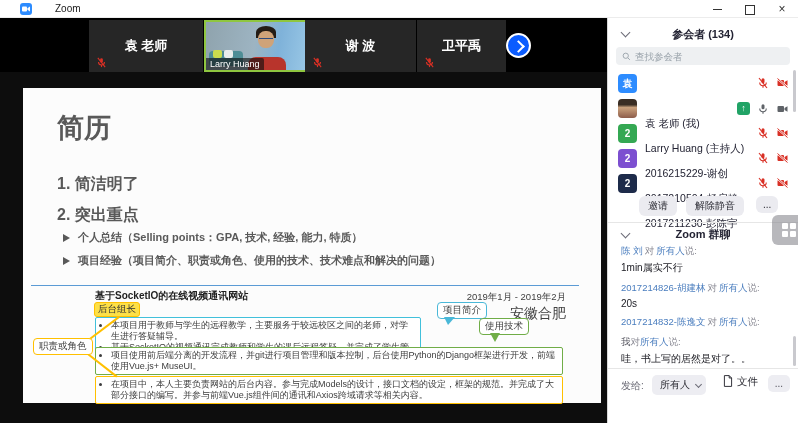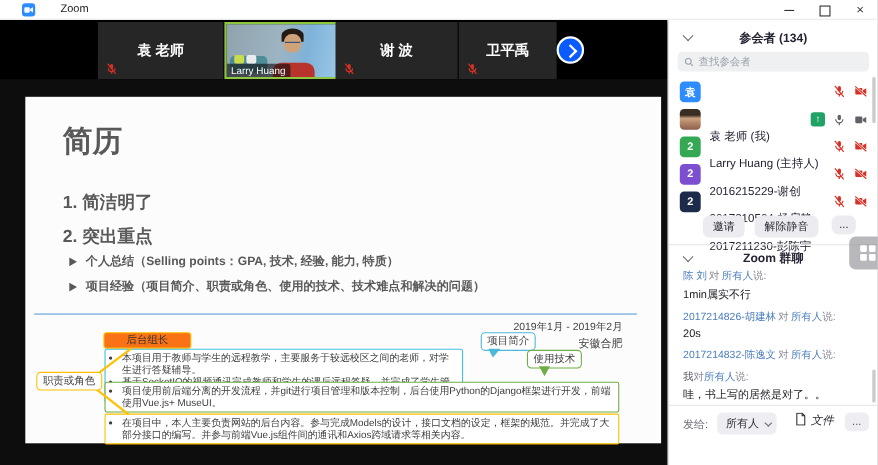--- a/index.html
+++ b/index.html
@@ -44,22 +44,22 @@
   .s-title { position:absolute; left:34px; top:22px; font-size:27px; font-weight:bold; color:#595959; }
   .s-num1 { position:absolute; left:34px; top:86px;  font-size:16px; font-weight:bold; }
   .s-num2 { position:absolute; left:34px; top:117px; font-size:16px; font-weight:bold; }
   .s-arrow-row { position:absolute; left:40px; font-size:11px; font-weight:bold; color:#595959; display:flex; align-items:center; gap:8px; }
   .s-ar1 { top:142px; } .s-ar2 { top:165px; }
   .tri { width:0; height:0; border-left:7px solid #595959; border-top:4.5px solid transparent; border-bottom:4.5px solid transparent; flex:0 0 auto; }
 
   .blue-rule { position:absolute; left:8px; top:197px; width:548px; height:1px; background:#5b9bd5; }
   .proj-title { position:absolute; left:72px; top:201px; font-size:10px; font-weight:bold; color:#1f1f1f; }
   .proj-date { position:absolute; right:35px; top:203px; font-size:9.5px; color:#404040; }
-  .proj-loc  { position:absolute; right:35px; top:217px; font-size:10px; color:#404040; }
-  .role-chip { position:absolute; left:71px; top:214px; border:1.5px solid #ffc000; border-radius:3px; padding:0 20px; font-size:9.5px; color:#333; background:#f97316; }
+  .proj-loc  { position:absolute; right:35px; top:217px; font-size:14px; color:#404040; }
+  .role-chip { position:absolute; left:71px; top:214px; border:1.5px solid #ffc000; border-radius:3px; padding:0 3px; font-size:9.5px; color:#333; background:#fde047; }
 
   .callout { position:absolute; border:1.5px solid; border-radius:4px; padding:1px 5px; font-size:9.5px; color:#404040; background:#fff; z-index:5; }
   .c-intro { left:414px; top:214px; border-color:#4ab8d8; }
   .c-intro::after { content:""; position:absolute; left:6px; bottom:-7px; border-left:4px solid transparent; border-right:7px solid transparent; border-top:8px solid #4ab8d8; }
   .c-tech { left:456px; top:230px; border-color:#70ad47; }
   .c-tech::after { content:""; position:absolute; left:10px; bottom:-8px; border-left:5px solid transparent; border-right:5px solid transparent; border-top:9px solid #70ad47; }
   .c-role { left:10px; top:250px; border-color:#ffc000; }
   .role-line { position:absolute; height:1.5px; background:#ffc000; z-index:4; }
   .rl-up   { left:60px; top:240px; width:40px; transform:rotate(-37deg); }
   .rl-down { left:60px; top:276px; width:38px; transform:rotate(38deg); }
@@ -102,21 +102,21 @@
   .sender { color:#4a7dbe;text-align:center; }
   .sender-self { color:#55555f; }
   .recipient { color:#4a7dbe; }
   .conn { margin:0 2px; }
   .msg-body { font-size:10px; color:#202027; margin-top:3px; }
 
   .chat-footer { position:absolute; left:0; right:0; top:351px; height:54px; }
   .sendto-label { position:absolute; left:13px; top:10px; font-size:10px; color:#6b6b76; }
   .sendto-pill { position:absolute; left:44px; top:6px; background:#ededf2; border:none; border-radius:5px; font-size:10px; color:#2b2b33; padding:3px 16px 3px 8px; cursor:pointer; font-family:"Liberation Sans",sans-serif; }
   .sendto-pill .chev { right:5px; top:7px; left:auto; position:absolute; width:5px; height:5px; }
-  .file-btn { position:absolute; right:40px; top:6px; display:flex; gap:4px; background:none; border:none; font-size:10.5px; color:#2b2b33; cursor:pointer; font-family:"Liberation Sans",sans-serif;font-style:italic; }
+  .file-btn { position:absolute; right:40px; top:6px; display:flex; gap:4px; background:none; border:none; font-size:10.5px; color:#2b2b33; cursor:pointer; font-family:"Liberation Sans",sans-serif; }
   .dots-btn { position:absolute; right:8px; top:6px; background:#ededf2; border:none; border-radius:5px; font-size:10px; color:#55555f; padding:3px 7px; cursor:pointer; }
   .chat-input { position:absolute; left:13px; top:32px; width:160px; border:none; outline:none; font-size:10.5px; color:#333; font-family:"Liberation Sans",sans-serif; background:transparent; }
   .chat-input::placeholder { color:#a6a6ae; }
 
   .float-grid { position:absolute; left:164px; top:197px; width:34px; height:30px; background:rgba(125,125,133,.55); border-radius:6px; z-index:20; cursor:pointer; }
   .fg-ico { position:absolute; left:10px; top:8px; width:14px; height:14px; display:grid; grid-template-columns:6px 6px; grid-template-rows:6px 6px; gap:2px; }
   .fg-ico span { background:#fff; border-radius:1px; }
 
   .scrollbar { position:absolute; right:2px; width:3px; background:#c9c9ce; border-radius:2px; cursor:pointer; }
   .sb-plist { top:52px; height:42px; }
@@ -201,20 +201,21 @@
         <div class="s-arrow-row s-ar1">
           <span class="tri"></span>
           <span>个人总结（Selling points：GPA, 技术, 经验, 能力, 特质）</span>
         </div>
         <div class="s-arrow-row s-ar2">
           <span class="tri"></span>
           <span>项目经验（项目简介、职责或角色、使用的技术、技术难点和解决的问题）</span>
         </div>
 
         <div class="blue-rule"></div>
+        <div class="proj-title">基于SocketIO的在线视频通讯网站</div>
         <div class="proj-date">2019年1月 - 2019年2月</div>
         <div class="proj-loc">安徽合肥</div>
         <div class="role-chip">后台组长</div>
 
         <div class="callout c-intro">项目简介</div>
         <div class="callout c-tech">使用技术</div>
         <div class="callout c-role">职责或角色</div>
         <div class="role-line rl-up"></div>
         <div class="role-line rl-down"></div>
 

